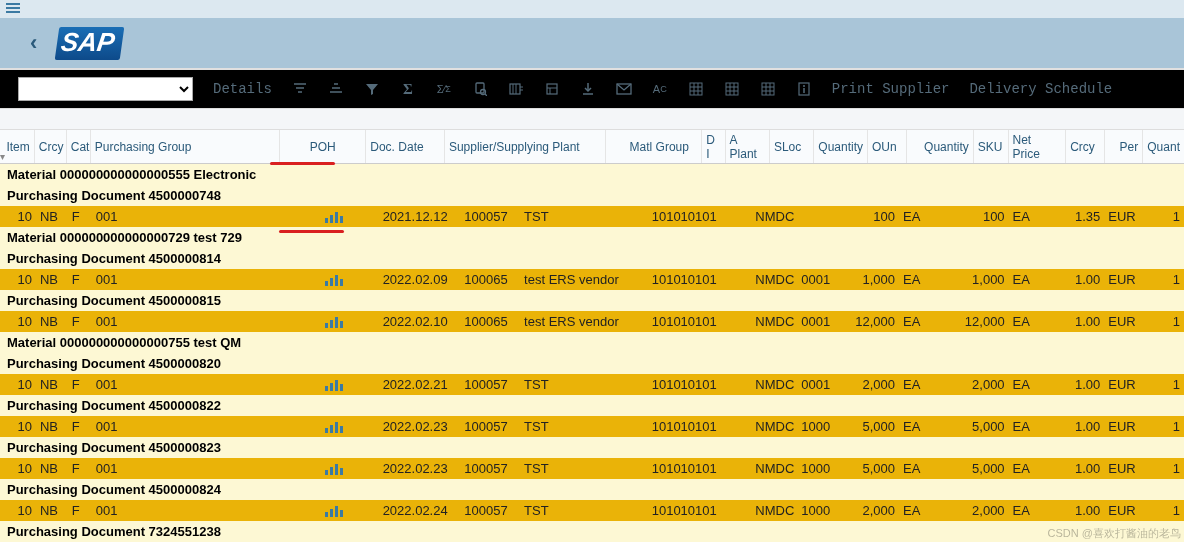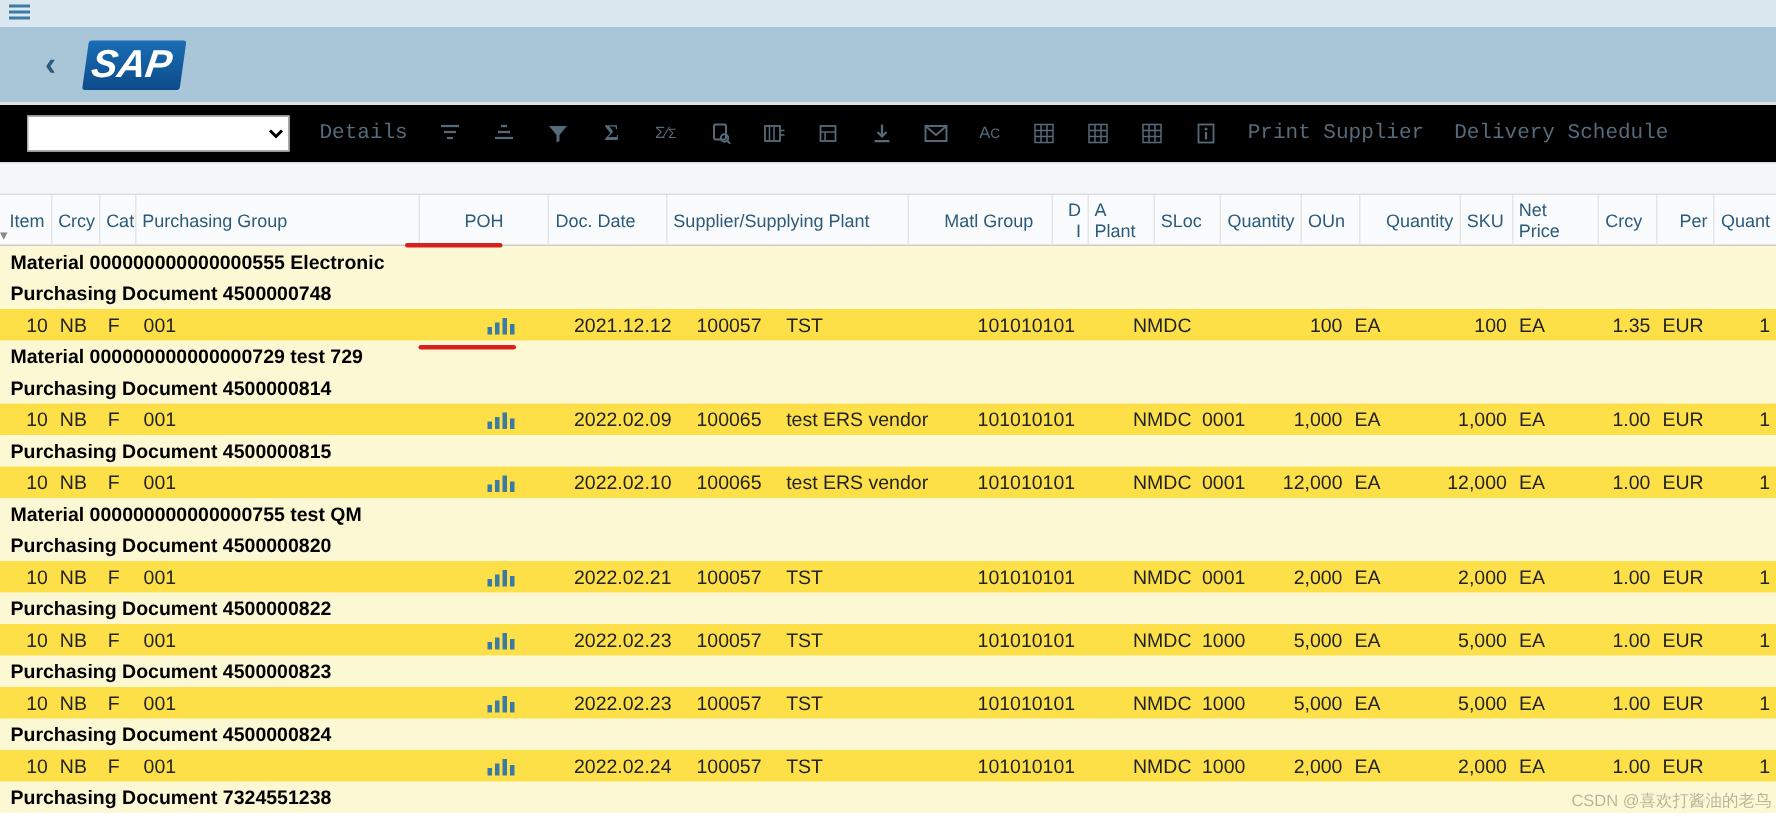--- a/index.html
+++ b/index.html
@@ -24,34 +24,34 @@
   
   .grid { width: 100%; }
   .hdr-row { display: flex; background: #f9fbfd; border-bottom: 1px solid #ccc; height: 34px; align-items: center; position: relative; }
   .hdr-row .col { border-right: 1px solid #e5e5e5; height: 100%; display: flex; align-items: center; padding: 0 4px; color: #2b5a7a; font-size: 12px; }
   .hdr-dropdown { position: absolute; left: 0; bottom: -2px; width: 14px; height: 14px; color: #888; font-size: 10px; }
   
   .underline-red { position: absolute; height: 3px; background: #d92020; border-radius: 2px; }
   
   .yellow-row { background: #fdf8d4; height: 21px; display: flex; align-items: center; padding-left: 7px; font-weight: bold; font-size: 13px; }
   .data-row { display: flex; height: 21px; align-items: center; position: relative; }
-  .data-row.alt0 { background: #fde047; }
+  .data-row.alt0 { background: #eab308; }
   .data-row .col { height: 100%; display: flex; align-items: center; padding: 0 4px; font-size: 13px; color: #222; }
   
   
   .c-item   { width: 36px; justify-content: flex-end; text-align: center; }
   .c-type   { width: 32px; }
   .c-cat    { width: 24px; }
   .c-pgrp   { width: 198px; }
   .c-poh    { width: 90px; justify-content: center; }
   .c-docd   { width: 82px; }
   .c-supp   { width: 60px; }
   .c-sname  { width: 108px; }
   .c-matg   { width: 80px; margin-left: 20px; }
-  .c-di     { width: 24px; text-align: right; }
+  .c-di     { width: 24px; }
   .c-aplant { width: 46px; }
   .c-sloc   { width: 46px; }
   .c-qty    { width: 56px; justify-content: flex-end; }
   .c-oun    { width: 40px; }
   .c-qtysku { width: 70px; justify-content: flex-end; }
   .c-sku    { width: 36px; }
   .c-price  { width: 60px; justify-content: flex-end; }
   .c-crcy   { width: 40px; }
   .c-per    { width: 40px; justify-content: flex-end; }
   

